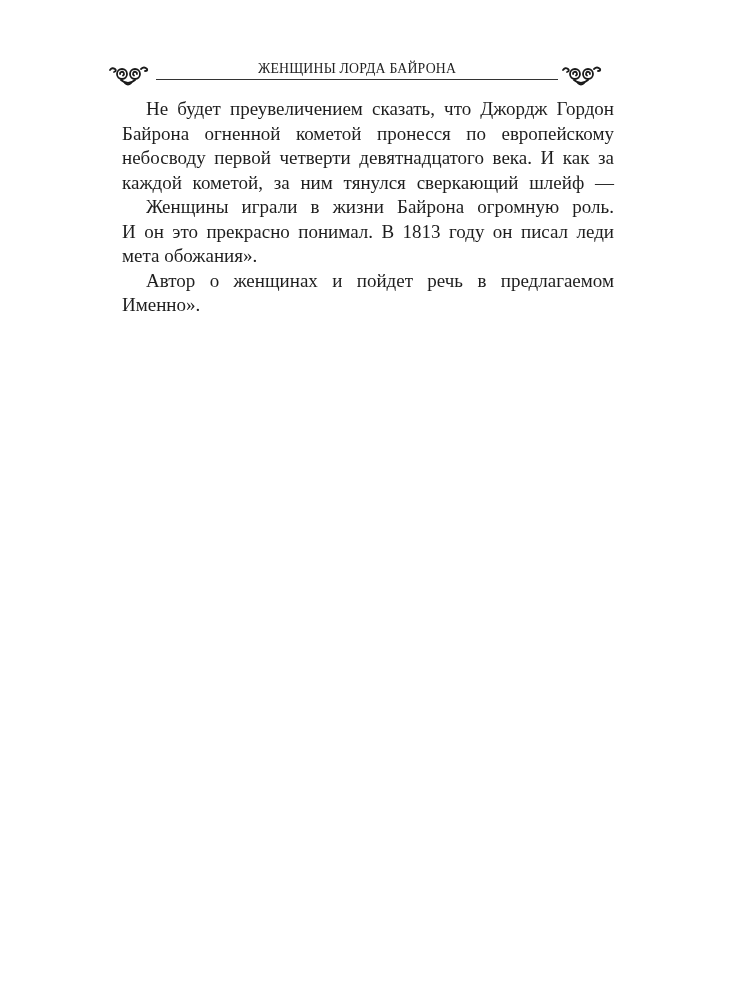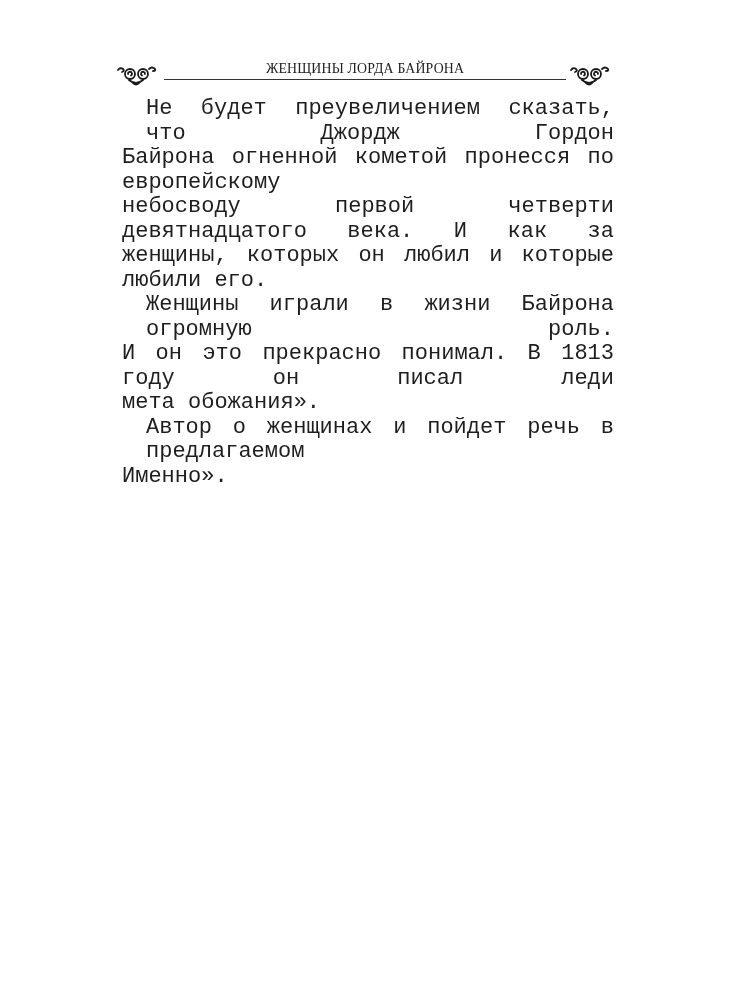--- a/index.html
+++ b/index.html
@@ -10,21 +10,21 @@
     body {
       width: 750px;
       height: 1000px;
       position: relative;
       overflow: hidden;
       font-family: "Liberation Serif", "DejaVu Serif", serif;
       color: #1e1e1e;
     }
     .header {
       position: absolute;
-      left: 115px;
+      left: 107px;
       top: 58px;
       width: 500px;
       height: 32px;
     }
     .ornament {
       position: absolute;
       top: 6px;
       width: 50px;
       height: 24px;
     }
@@ -48,25 +48,24 @@
       right: 49px;
       top: 21px;
       height: 0;
       border-top: 1.6px solid #333;
     }
     .body-text {
       position: absolute;
       left: 122px;
       top: 97px;
       width: 492px;
-      font-size: 22px;
+      font-size: 19px;
       line-height: 24.5px;
       text-align: justify;
       hyphens: manual;
-      font-family: Liberation Mono, monospace;
     }
     .body-text p {
       margin: 0;
       text-indent: 24px;
       text-align-last: left;
     }
     .body-text p .line {
       display: block;
       text-align: justify;
       text-align-last: justify;
@@ -113,21 +112,21 @@
       </g>
     </svg>
   </div>
 </div>
 
 <div class="body-text">
   <p>
     <span class="line first">Не будет преувеличением сказать, что Джордж Гордон</span>
     <span class="line">Байрона огненной кометой пронесся по европейскому</span>
     <span class="line">небосводу первой четверти девятнадцатого века. И как за</span>
-    <span class="line last">женщины, которых он любил и которые любили его.</span>
+    <span class="line">каждой кометой, за ним тянулся сверкающий шлейф —</span>
   </p>
   <p>
     <span class="line first">Женщины играли в жизни Байрона огромную роль.</span>
     <span class="line">И он это прекрасно понимал. В 1813 году он писал леди</span>
     <span class="line last">мета обожания».</span>
   </p>
   <p>
     <span class="line first">Автор о женщинах и пойдет речь в предлагаемом</span>
     <span class="line last">Именно».</span>
   </p>

